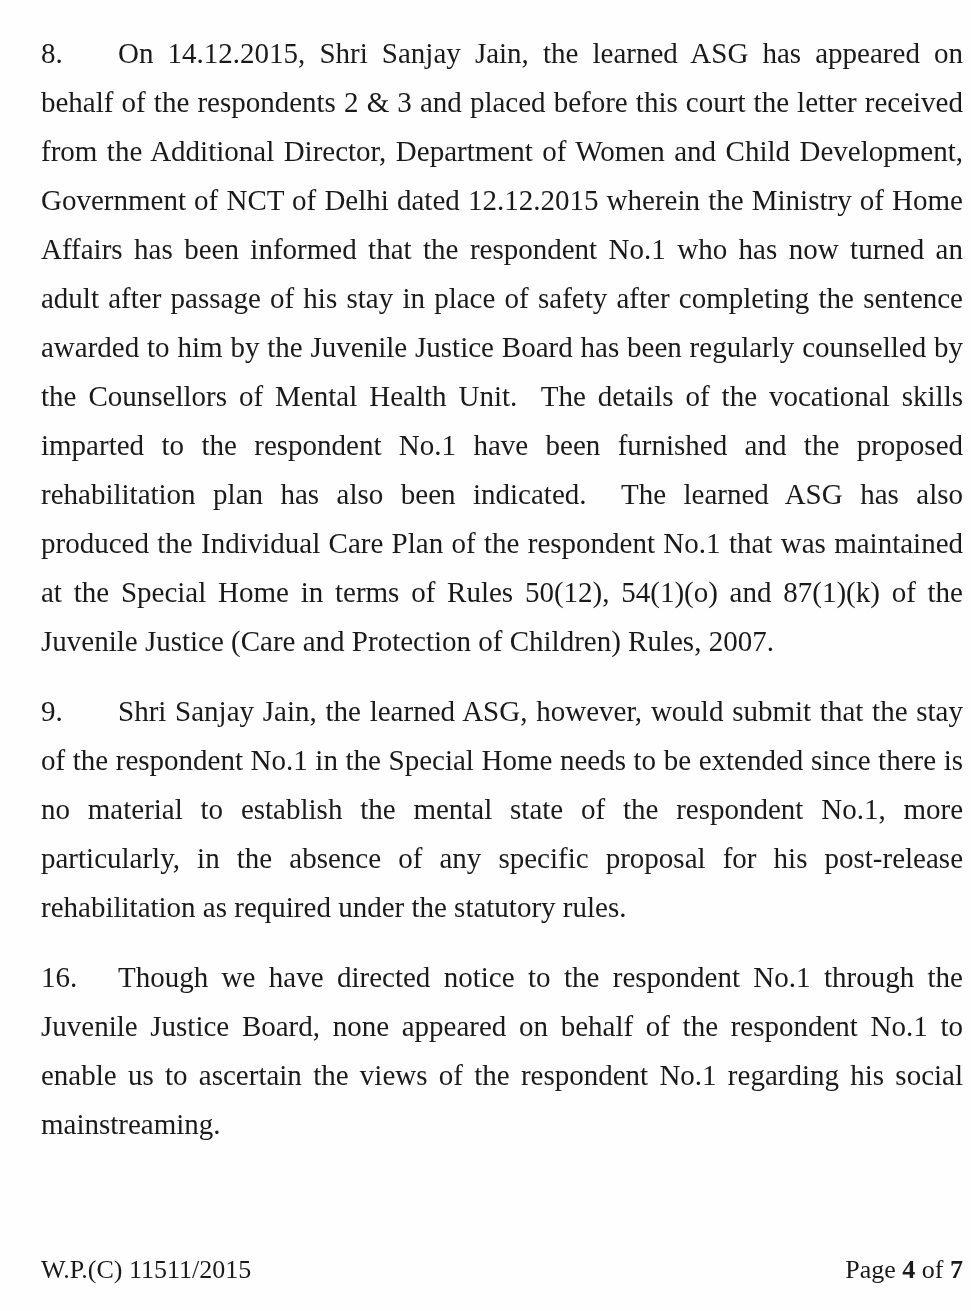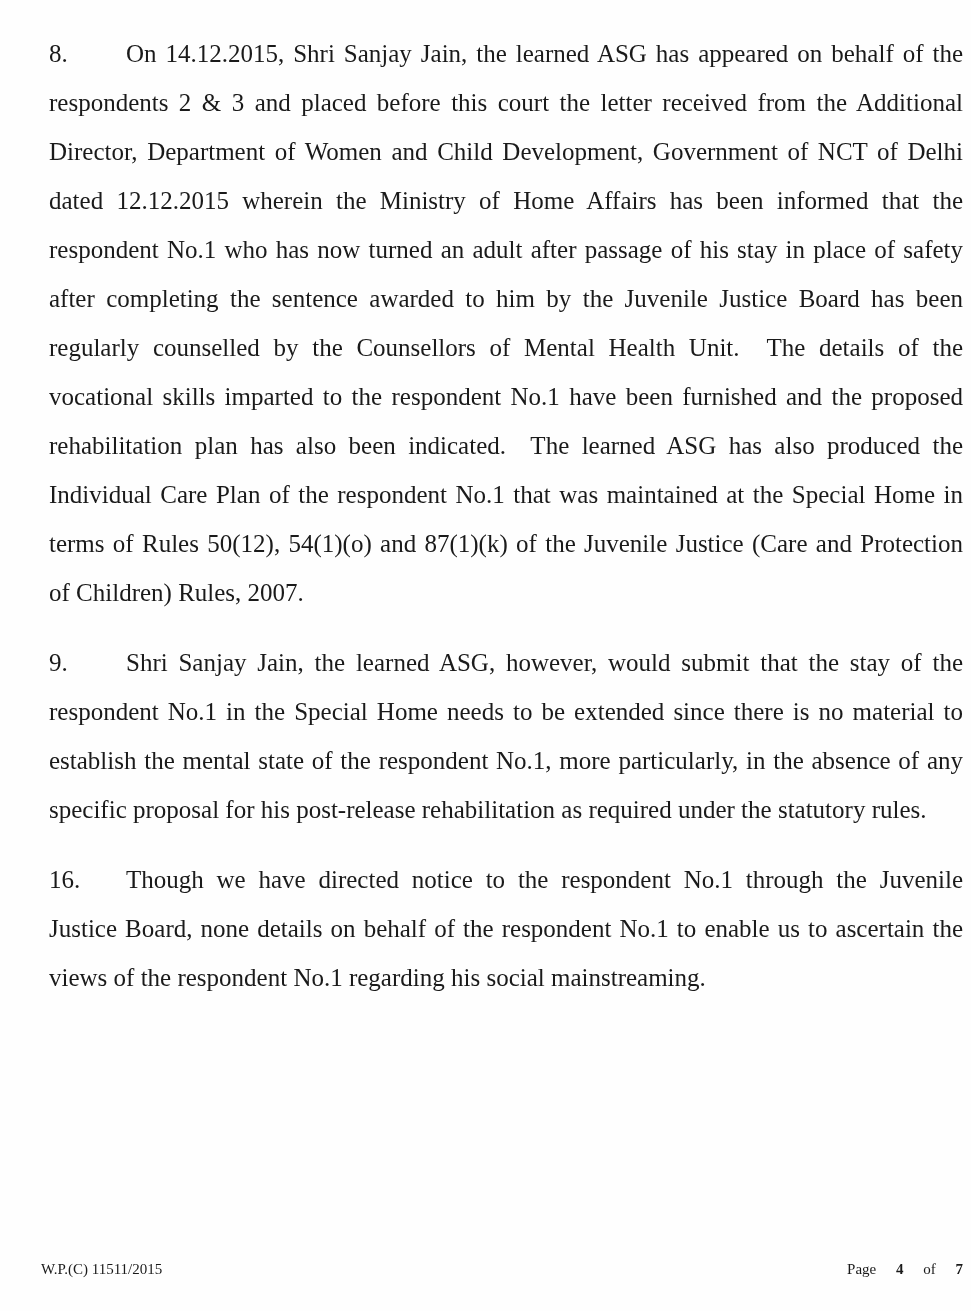--- a/index.html
+++ b/index.html
@@ -18,62 +18,61 @@
     overflow: hidden;
     box-sizing: border-box;
   }
   .doc-body {
     position: absolute;
     top: 29px;
     left: 41px;
     width: 922px;
   }
   .para {
-    margin: 0 0 21px 8px;
-    font-size: 25px;
+    margin: 0 0 21px 0;
+    font-size: 29px;
     line-height: 49px;
     text-align: justify;
     white-space: pre-wrap;
   }
   .para-num {
     display: inline-block;
     width: 77px;
     white-space: normal;
     text-align: left;
   }
   .footer {
     position: absolute;
     top: 1256px;
     left: 41px;
     width: 922px;
     display: flex;
     justify-content: space-between;
     align-items: baseline;
-    font-size: 15px;
+    font-size: 26px;
     line-height: 27px;
   }
   .footer .bold {
     font-weight: bold;
   }
   .page-info span {
     display: inline;
-    margin-left: 16px;
   }
 </style>
 </head>
 <body>
 
 <div class="page">
   <div class="doc-body">
 
     <p class="para"><span class="para-num">8.</span><span>On 14.12.2015, Shri Sanjay Jain, the learned ASG has appeared on behalf of the respondents 2 &amp; 3 and placed before this court the letter received from the Additional Director, Department of Women and Child Development, Government of NCT of Delhi dated 12.12.2015 wherein the Ministry of Home Affairs has been informed that the respondent No.1 who has now turned an adult after passage of his stay in place of safety after completing the sentence awarded to him by the Juvenile Justice Board has been regularly counselled by the Counsellors of Mental Health Unit.  The details of the vocational skills imparted to the respondent No.1 have been furnished and the proposed rehabilitation plan has also been indicated.  The learned ASG has also produced the Individual Care Plan of the respondent No.1 that was maintained at the Special Home in terms of Rules 50(12), 54(1)(o) and 87(1)(k) of the Juvenile Justice (Care and Protection of Children) Rules, 2007.</span></p>
 
     <p class="para"><span class="para-num">9.</span><span>Shri Sanjay Jain, the learned ASG, however, would submit that the stay of the respondent No.1 in the Special Home needs to be extended since there is no material to establish the mental state of the respondent No.1, more particularly, in the absence of any specific proposal for his post-release rehabilitation as required under the statutory rules.</span></p>
 
-    <p class="para"><span class="para-num">16.</span><span>Though we have directed notice to the respondent No.1 through the Juvenile Justice Board, none details on behalf of the respondent No.1 to enable us to ascertain the views of the respondent No.1 regarding his social mainstreaming.</span></p>
+    <p class="para"><span class="para-num">16.</span><span>Though we have directed notice to the respondent No.1 through the Juvenile Justice Board, none appeared on behalf of the respondent No.1 to enable us to ascertain the views of the respondent No.1 regarding his social mainstreaming.</span></p>
 
   </div>
 
   <div class="footer">
     <span class="case-no">W.P.(C) 11511/2015</span>
     <span class="page-info"><span>Page</span> <span class="bold">4</span> <span>of</span> <span class="bold">7</span></span>
   </div>
 </div>
 
 </body></html>

